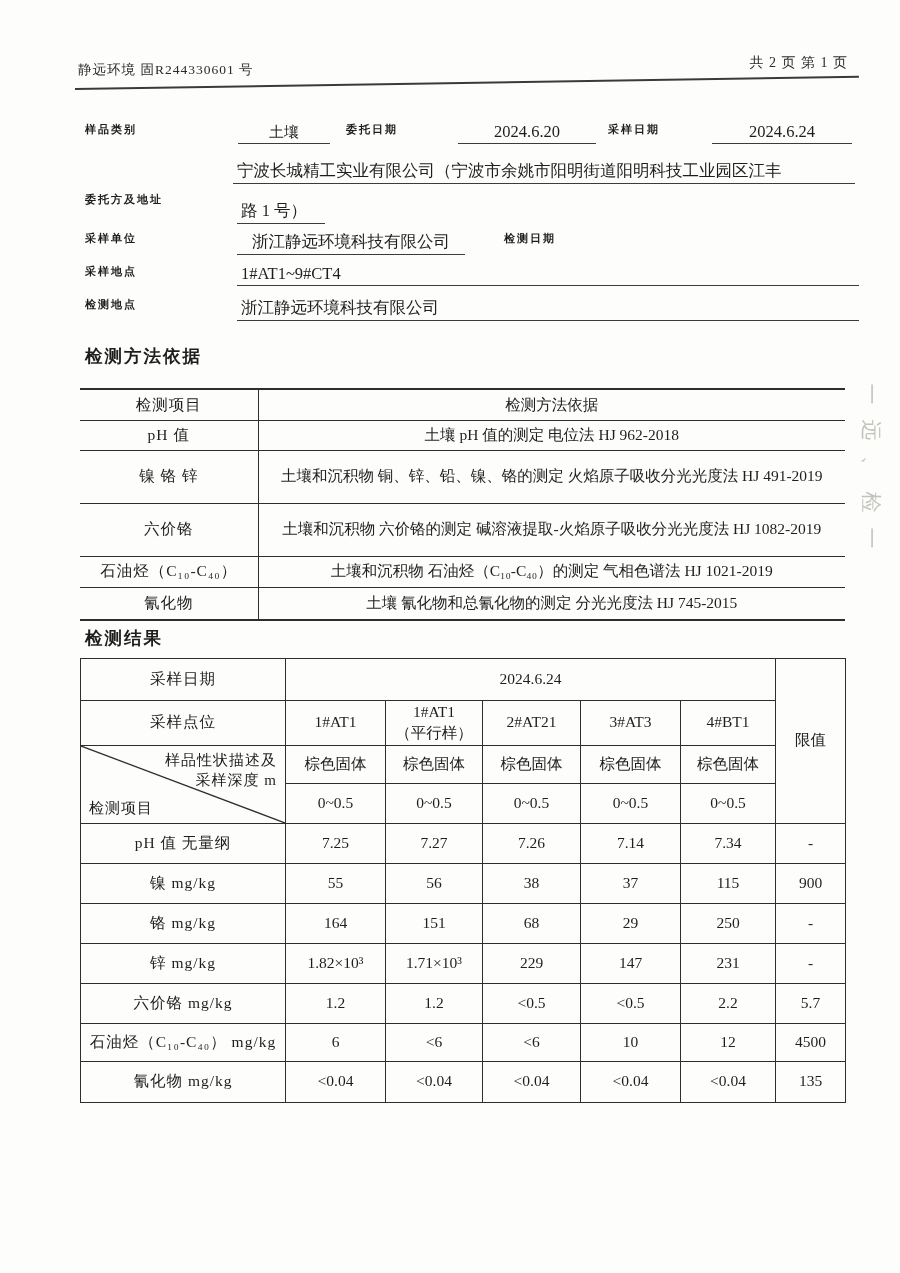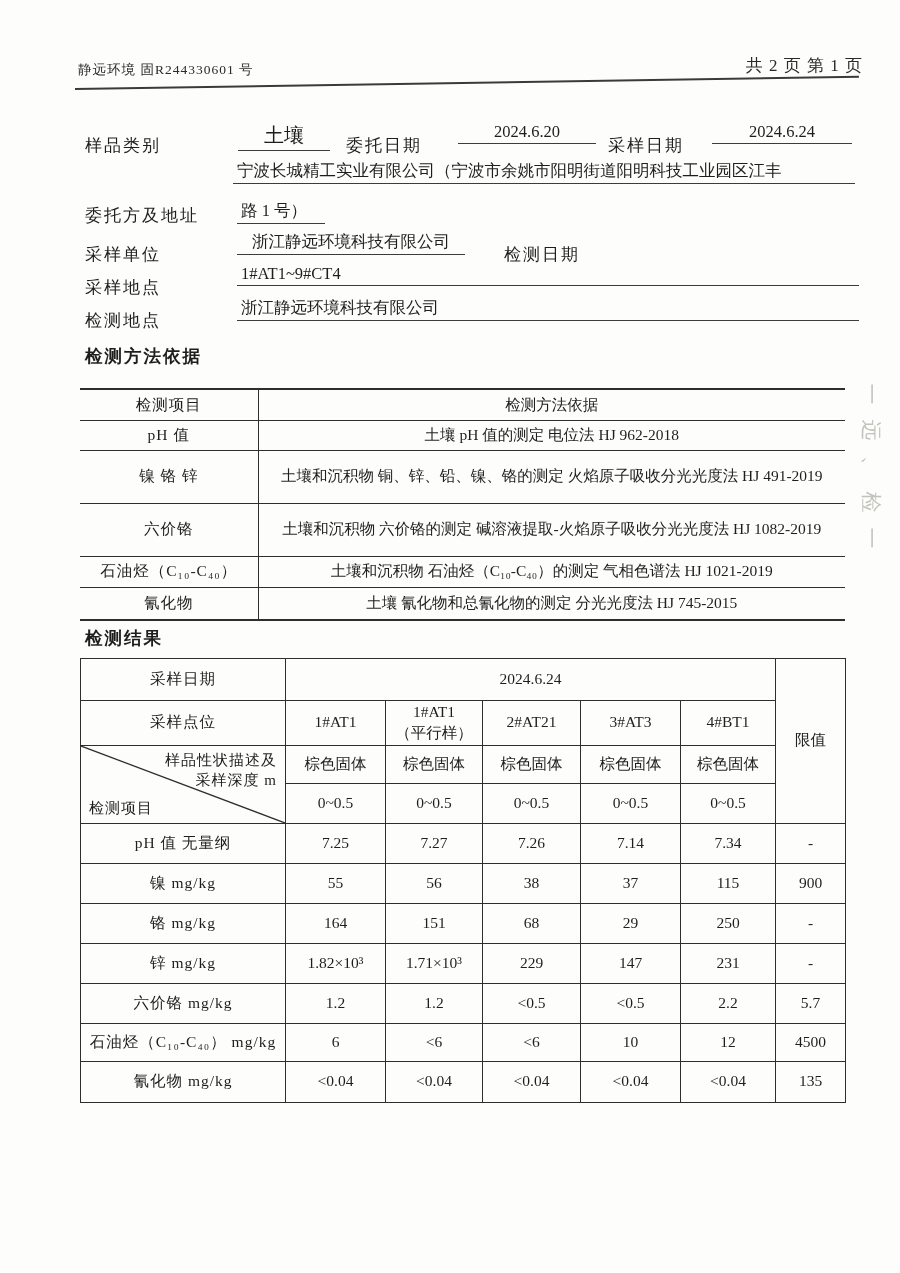--- a/index.html
+++ b/index.html
@@ -4,29 +4,29 @@
 <style>
   html,body { margin:0; padding:0; background:#e8e8e6; }
   .page {
     position:relative; width:900px; height:1273px; margin:0 auto;
     background:#fdfdfb; overflow:hidden;
     font-family:"Liberation Serif","DejaVu Serif",serif;
     color:#1e1e1e;
   }
   
   .hdr-left  { position:absolute; left:78px;  top:61px; font-size:13.5px; letter-spacing:1px; color:#2a2a2a; }
-  .hdr-right { position:absolute; right:37px; top:54px; font-size:17px; letter-spacing:1px; color:#2a2a2a; }
+  .hdr-right { position:absolute; right:52px; top:54px; font-size:14px; letter-spacing:1px; color:#2a2a2a; }
   .hdr-rule  { position:absolute; left:75px; top:88px; width:784px; height:2px; background:#3a3a3a;
                transform:rotate(-0.9deg); transform-origin:left center; }
   
-  .flabel { position:absolute; font-size:17px; font-weight:normal; letter-spacing:2px; white-space:nowrap;margin-top:12px; }
+  .flabel { position:absolute; font-size:11px; font-weight:bold; letter-spacing:2px; white-space:nowrap; }
   .fval   { position:absolute; font-size:16.5px; text-align:center; white-space:nowrap;
             border-bottom:1.6px solid #3c3c3c; padding-bottom:1px; }
   .fval.left { text-align:left; padding-left:4px; }
-  .hand   { font-size:20px; transform:rotate(-1deg); }
+  .hand   { font-size:15px; transform:rotate(-1deg); }
   
   .sec-title { position:absolute; left:85px; font-size:17.5px; font-weight:bold; letter-spacing:2px; }
   
   table { border-collapse:collapse; table-layout:fixed; }
   .methods-table { position:absolute; left:80px; top:388px; width:765px;
                    border-top:2px solid #2e2e2e; border-bottom:2px solid #2e2e2e; font-size:15.5px; }
   .methods-table td { text-align:center; vertical-align:middle; padding:1px 6px; line-height:1.45; }
   .methods-table tr + tr td { border-top:1.5px solid #2e2e2e; }
   .methods-table td.mitem { border-right:1.5px solid #2e2e2e; letter-spacing:1px; }
   

